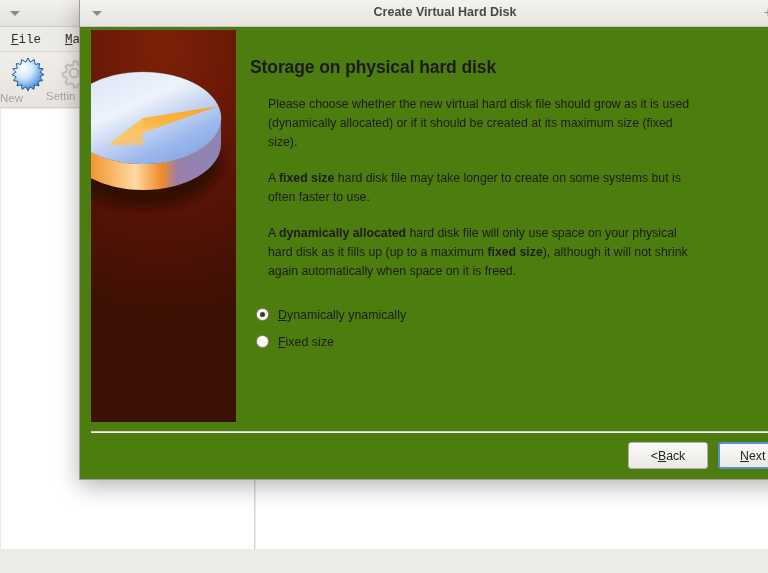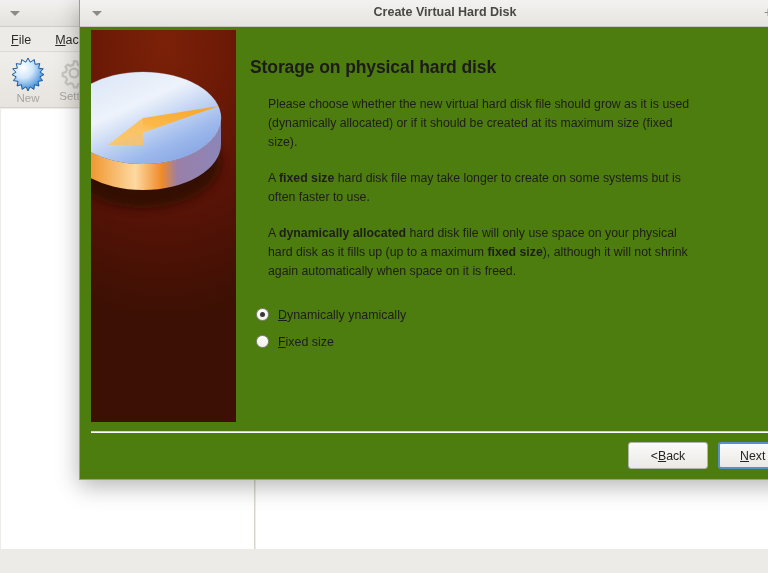--- a/index.html
+++ b/index.html
@@ -65,36 +65,36 @@
     box-sizing: border-box;
     display: flex;
     align-items: center;
     padding-left: 8px;
     gap: 18px;
   }
   .vbox-menu-item {
     font-size: 12.5px;
     color: #2e2c29;
     padding: 1px 3px;
+    font-family: Liberation Mono, monospace;
   }
   .vbox-menu-item u { text-decoration: underline; }
 
   .vbox-toolbar {
     position: absolute;
     left: 0; top: 53px;
     width: 768px; height: 55px;
     background: linear-gradient(to bottom,#f0eeea 0%, #e7e4df 100%);
     border-bottom: 1px solid #d6d3cd;
     box-sizing: border-box;
   }
   .tb-btn {
     position: absolute;
     top: 2px;
     width: 56px;
-    text-align: center;
     font-size: 11.5px;
     color: #a8a5a0;
   }
   .tb-btn .tb-label { display: block; margin-top: 1px; }
   .tb-icon { display: block; margin: 2px auto 0; }
 
   
   .ico-star {
     width: 34px; height: 34px;
     position: relative;

